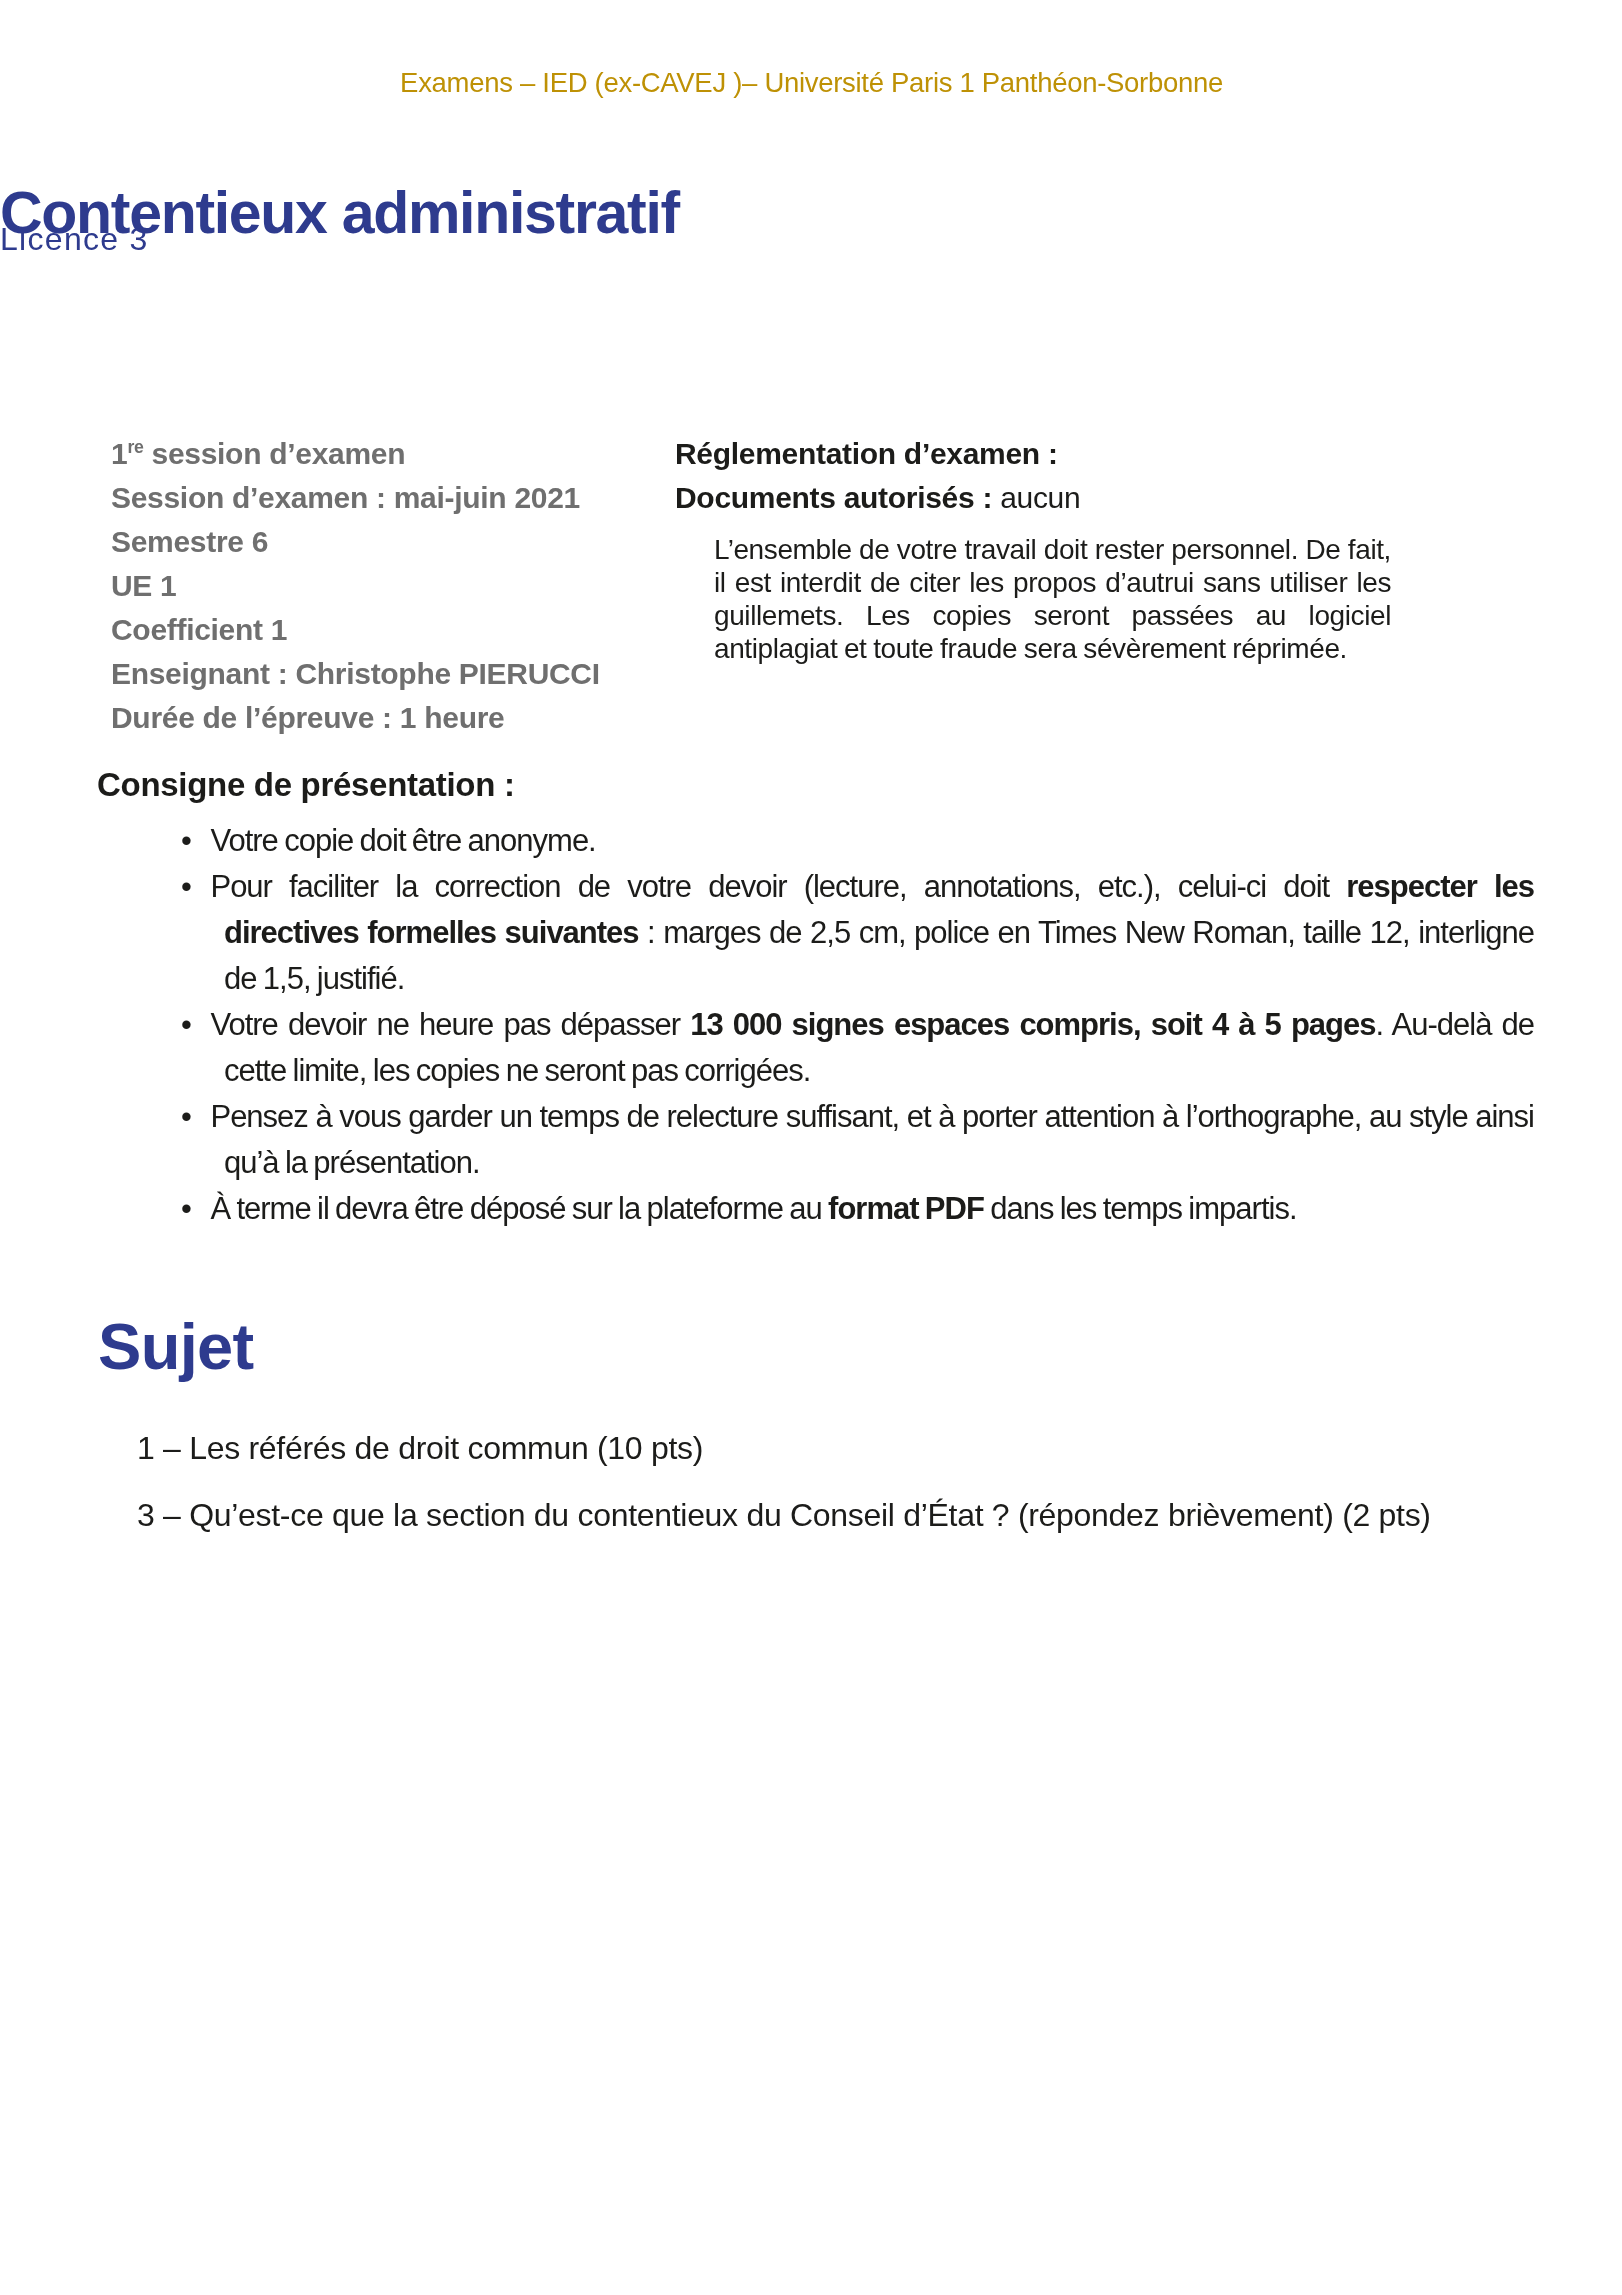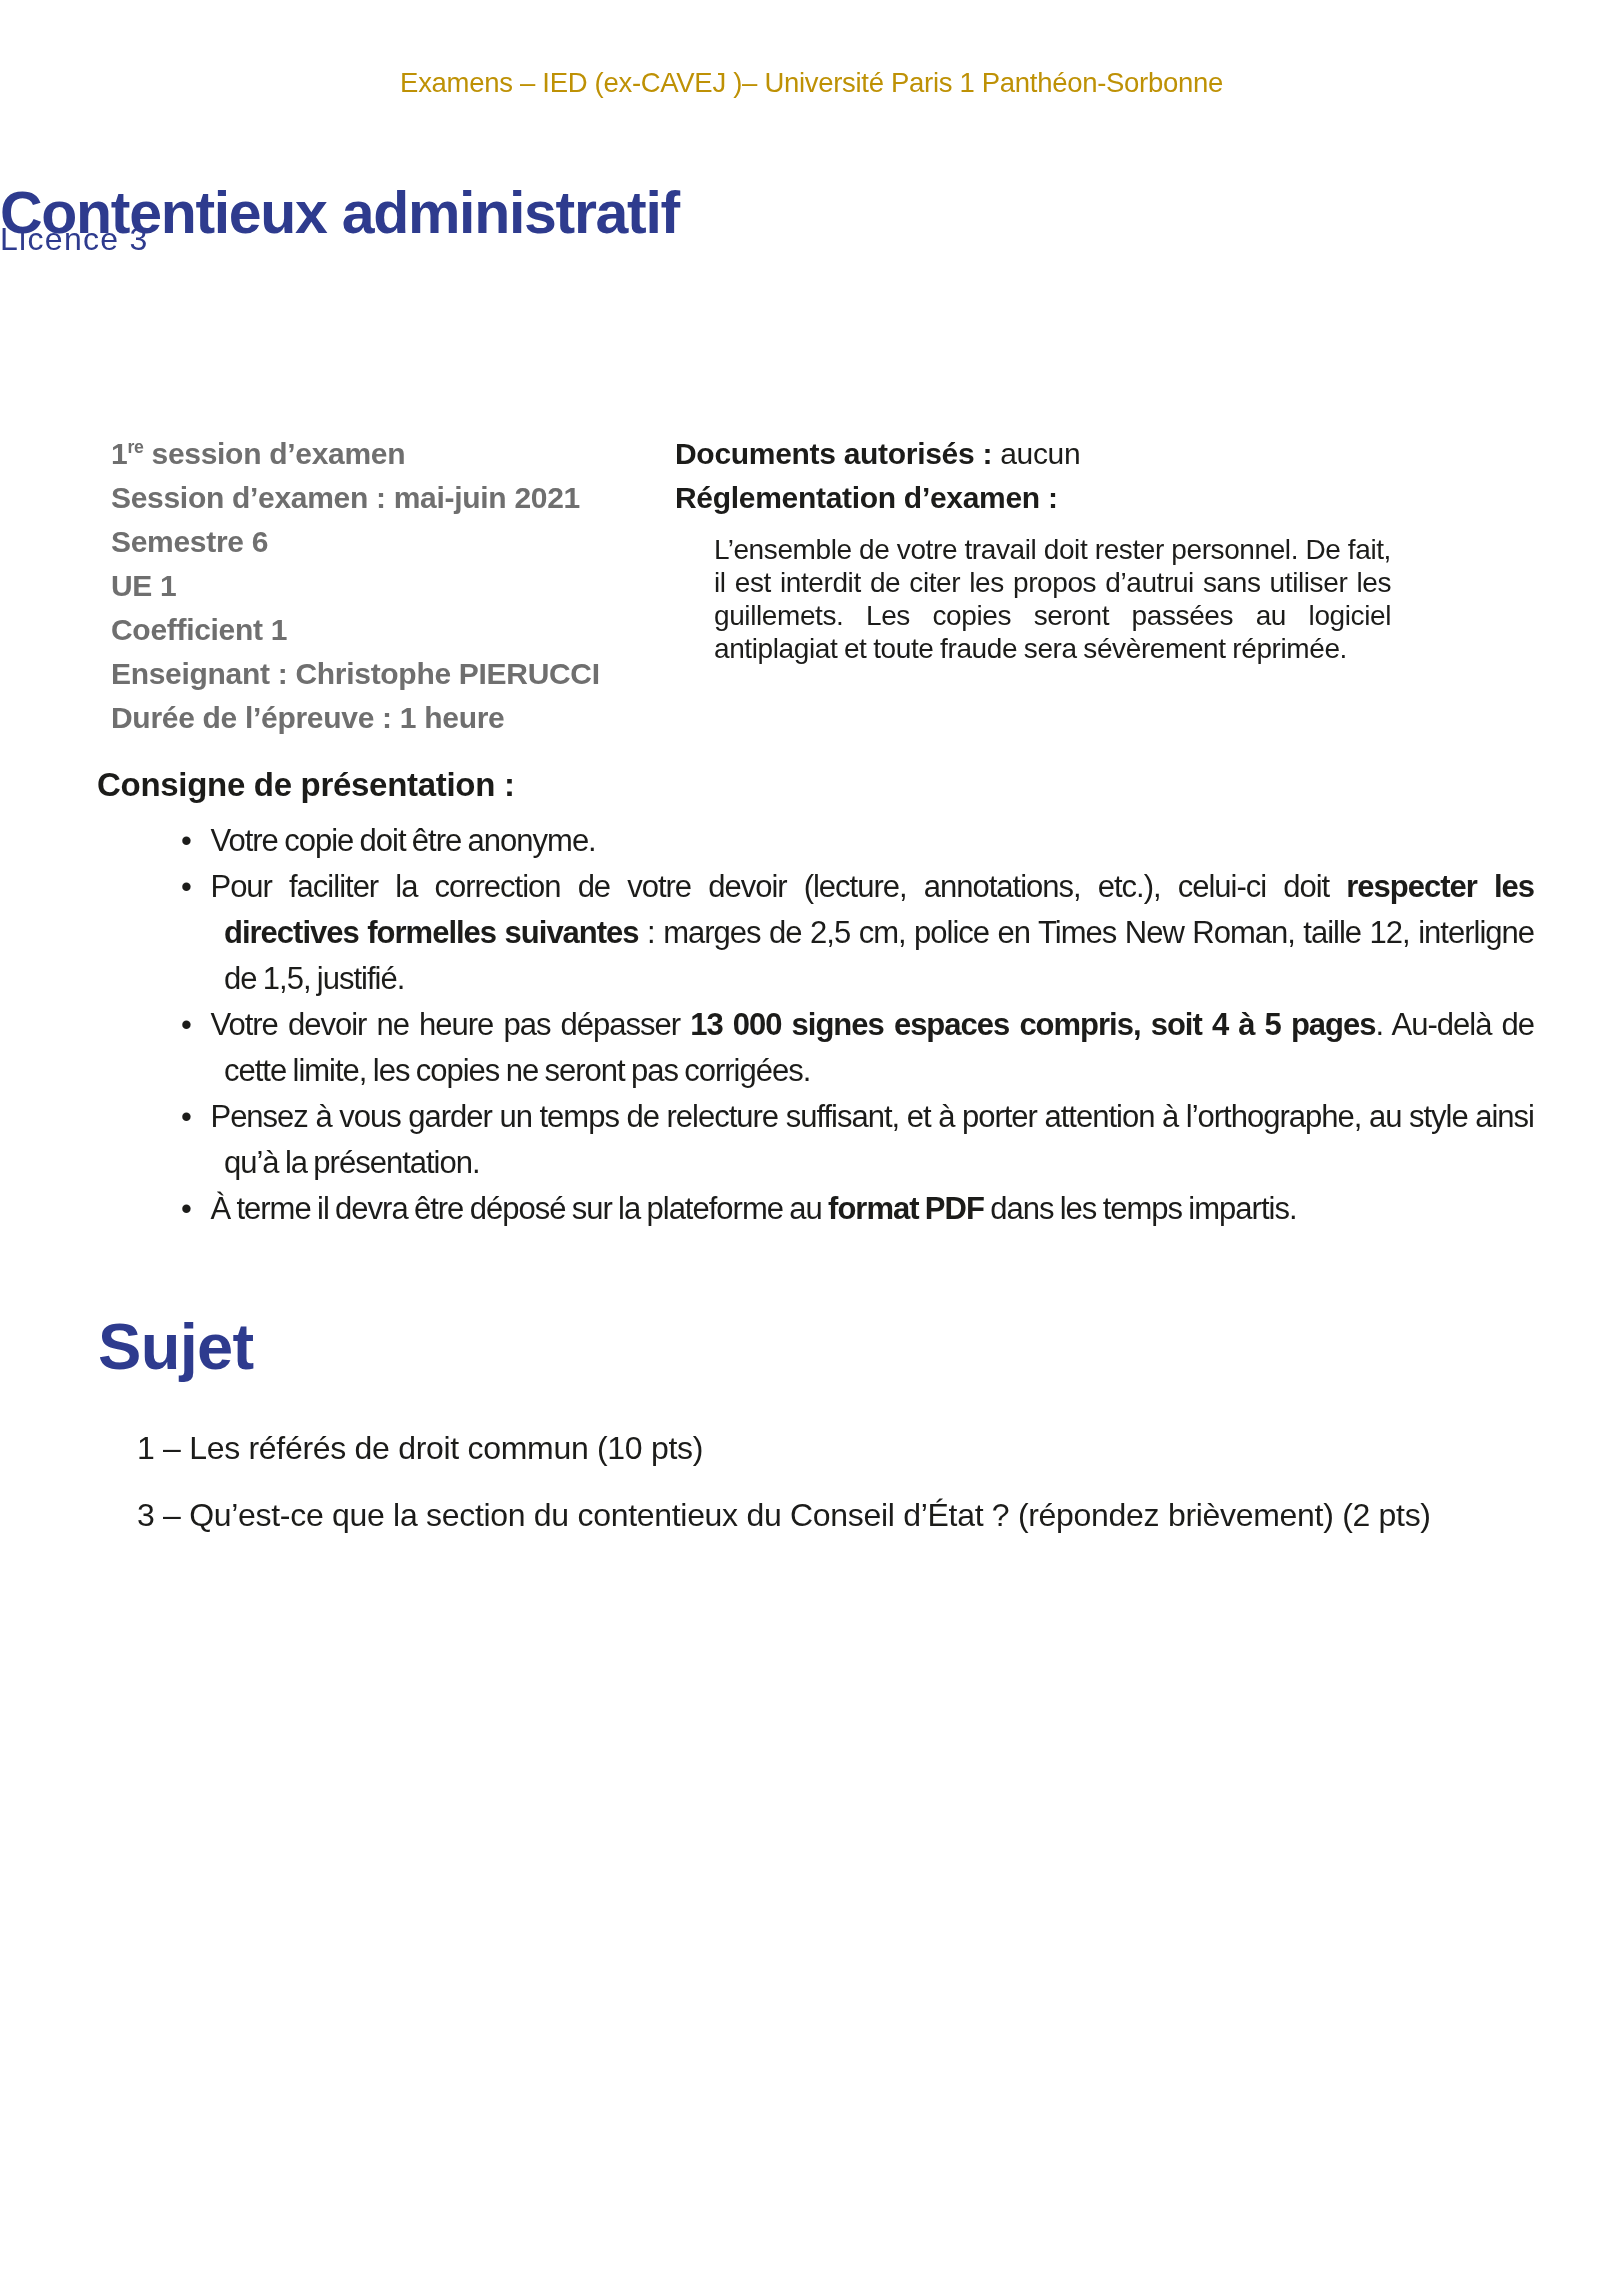--- a/index.html
+++ b/index.html
@@ -104,22 +104,22 @@
     <div class="meta-line"><span>1</span><sup>re</sup><span> session d’examen</span></div>
     <div class="meta-line">Session d’examen&nbsp;: mai-juin 2021</div>
     <div class="meta-line">Semestre 6</div>
     <div class="meta-line">UE 1</div>
     <div class="meta-line">Coefficient 1</div>
     <div class="meta-line">Enseignant&nbsp;: Christophe PIERUCCI</div>
     <div class="meta-line">Durée de l’épreuve&nbsp;: 1 heure</div>
   </div>
 
   <div class="rules">
+    <div class="rules-line b">Réglementation d’examen&nbsp;:</div>
     <div class="rules-line"><span class="b">Documents autorisés&nbsp;:</span><span> aucun</span></div>
-    <div class="rules-line b">Réglementation d’examen&nbsp;:</div>
     <p class="reg-text">L’ensemble de votre travail doit rester personnel. De fait, il est interdit de citer les propos d’autrui sans utiliser les guillemets. Les copies seront passées au logiciel antiplagiat et toute fraude sera sévèrement réprimée.</p>
   </div>
 
   <div class="consigne-heading">Consigne de présentation&nbsp;:</div>
 
   <div class="bullets">
     <div class="bullet-item"><span>Votre copie doit être anonyme.</span></div>
     <div class="bullet-item"><span>Pour faciliter la correction de votre devoir (lecture, annotations, etc.), celui-ci doit </span><span class="b">respecter les directives formelles suivantes</span><span>&nbsp;: marges de 2,5&nbsp;cm, police en Times New Roman, taille 12, interligne de 1,5, justifié.</span></div>
     <div class="bullet-item"><span>Votre devoir ne heure pas dépasser </span><span class="b">13&nbsp;000 signes espaces compris, soit 4 à 5 pages</span><span>. Au-delà de cette limite, les copies ne seront pas corrigées.</span></div>
     <div class="bullet-item"><span>Pensez à vous garder un temps de relecture suffisant, et à porter attention à l’orthographe, au style ainsi qu’à la présentation.</span></div>

